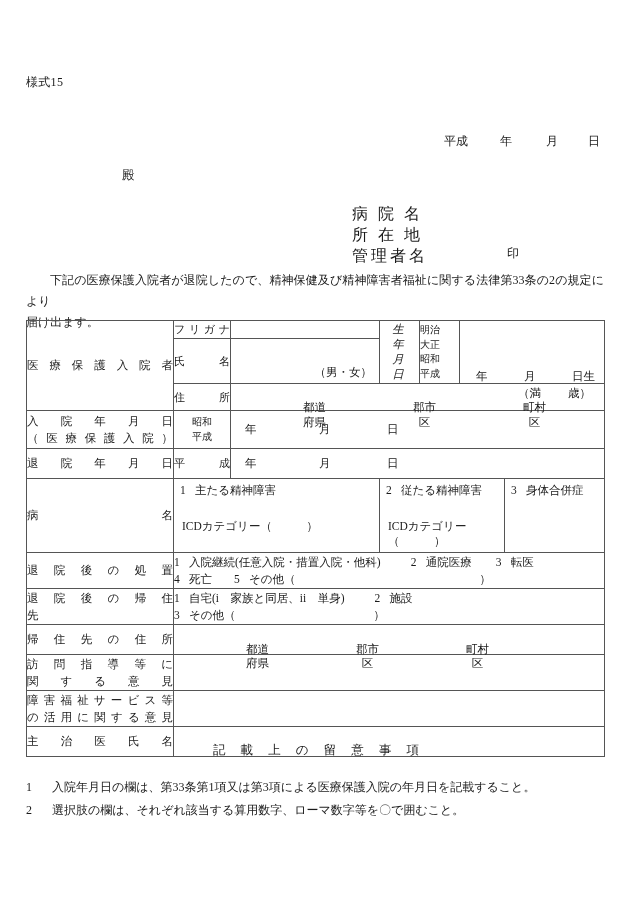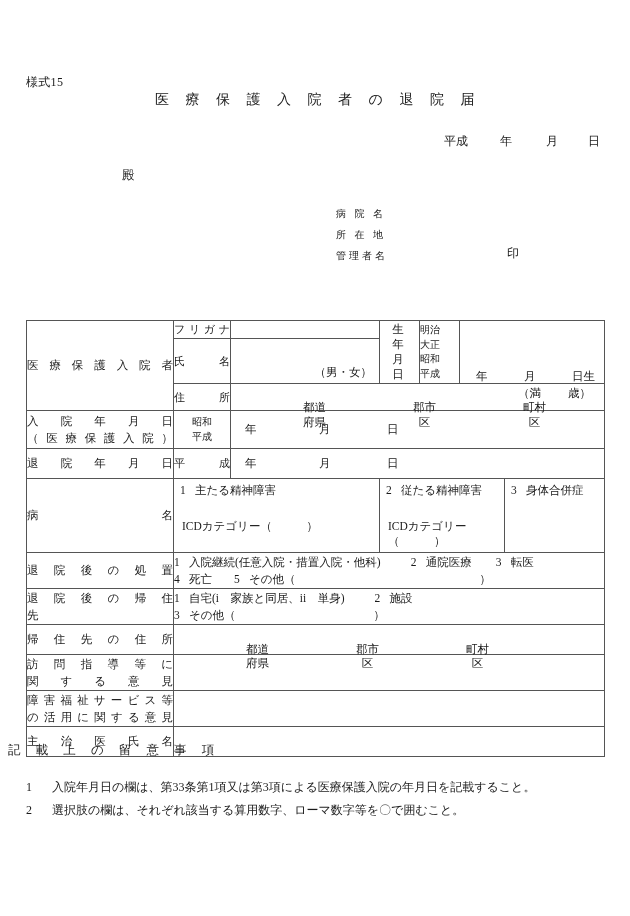--- a/index.html
+++ b/index.html
@@ -53,23 +53,23 @@
 
   .dono {
     position: absolute;
     left: 122px;
     top: 167px;
     font-size: 12.5px;
   }
 
   .hospital-block {
     position: absolute;
-    left: 336px;
+    left: 352px;
     top: 203px;
-    font-size: 10px;
+    font-size: 16px;
     line-height: 21px;
   }
   .hospital-block .lbl {
     display: inline-block;
     letter-spacing: 3px;
   }
   .seal {
     position: absolute;
     left: 507px;
     top: 245px;
@@ -130,20 +130,21 @@
   .sex {
     position: absolute;
     right: 7px;
     bottom: 3px;
     font-size: 11.5px;
   }
   .dob-cell {
     text-align: center;
     line-height: 15px;
     font-size: 11.5px;
+    font-style: italic;
   }
   .dob-cell .sp { letter-spacing: 3px; }
 
   .ymd-row {
     display: flex;
     align-items: flex-end;
     height: 100%;
     padding-left: 14px;
   }
   .ymd-row .y { width: 74px; }
@@ -183,20 +184,21 @@
     line-height: 17px;
     font-size: 11.5px;
   }
   .opt-cell .n { display: inline-block; width: 15px; }
 
   
   .notes-title {
     position: absolute;
     left: 0; right: 0;
     top: 742px;
+    text-align: center;
     font-size: 12.5px;
     letter-spacing: 6px;
     padding-left: 8px;
   }
   .notes {
     position: absolute;
     left: 26px;
     top: 776px;
     width: 578px;
     font-size: 12px;
@@ -204,35 +206,38 @@
   }
   .notes .row { display: flex; }
   .notes .num { width: 26px; flex: none; }
 </style>
 </head>
 <body>
 
 <div class="page">
 
   <div class="form-no">様式15</div>
-  <div class="doc-title">医 療 保 護 入 院 者 の 退 院 届</div>
 
   <div class="date-line">
     <span class="d-era">平成</span><span class="d-year">年</span><span class="d-month">月</span><span class="d-day">日</span>
   </div>
 
   <div class="dono">殿</div>
 
   <div class="hospital-block">
     <div><span class="lbl">病 院 名</span></div>
     <div><span class="lbl">所 在 地</span></div>
     <div><span class="lbl">管理者名</span></div>
   </div>
   <div class="seal">印</div>
 
+  <div class="body-text">
+    <span class="indent">下記の医療保護入院者が退院したので、精神保健及び精神障害者福祉に関する法律第33条の2の規定により</span><br>
+    <span>届け出ます。</span>
+  </div>
 
   <table class="tbl">
     <colgroup>
       <col style="width:147px">
       <col style="width:57px">
       <col style="width:109px">
       <col style="width:40px">
       <col style="width:40px">
       <col style="width:40px">
       <col style="width:45px">

